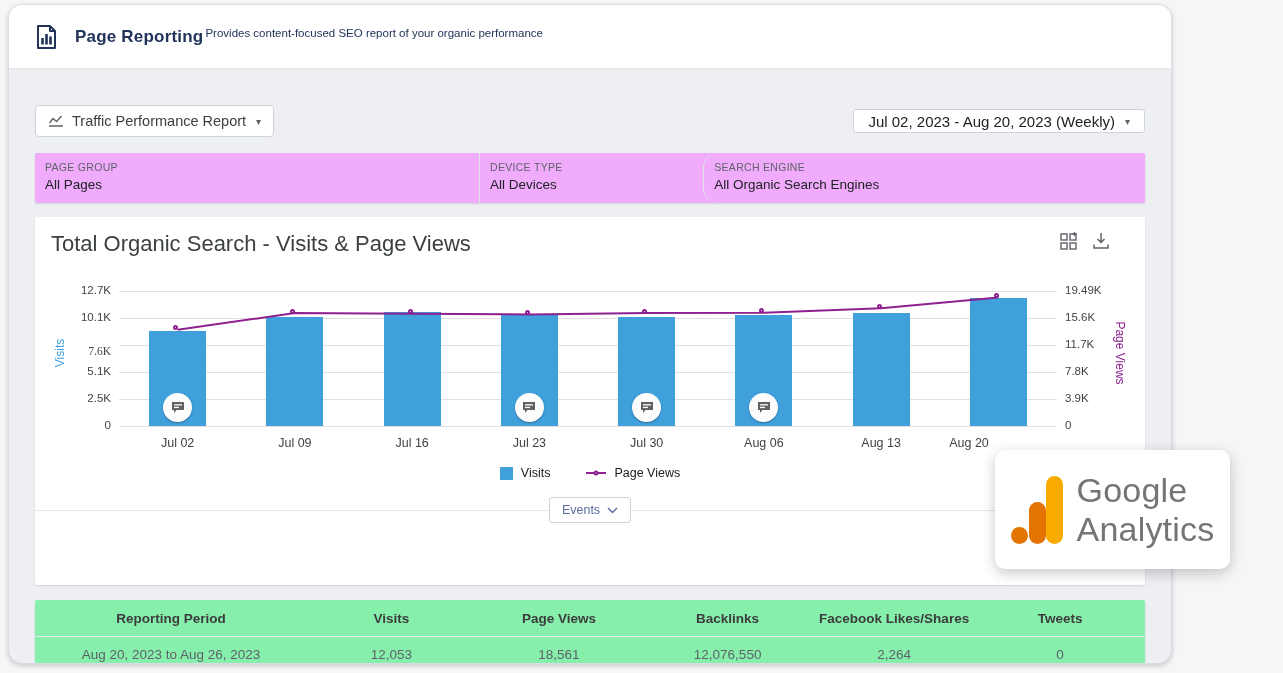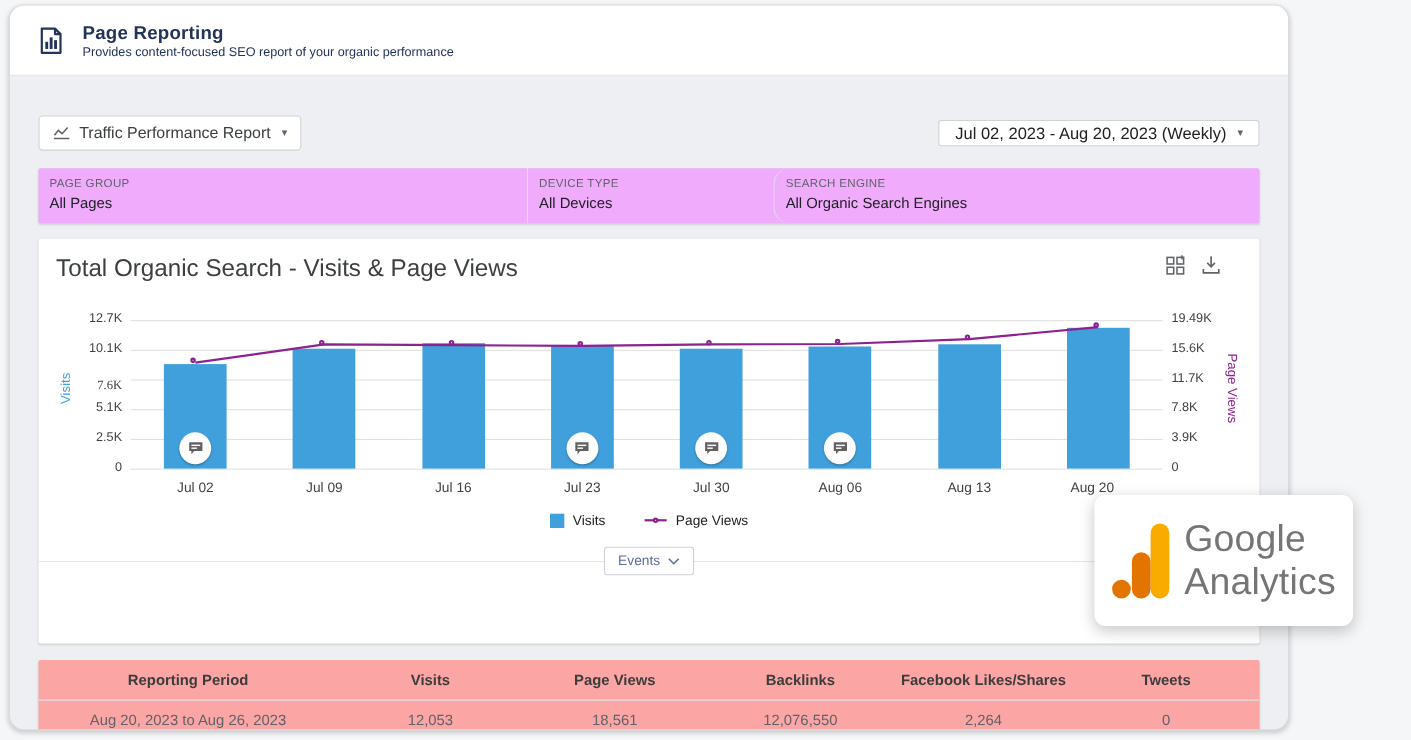--- a/index.html
+++ b/index.html
@@ -17,21 +17,21 @@
     position:absolute; left:8px; top:4px; width:1164px; height:660px;
     background:#edeff2; border:1px solid #d9dbe0; border-radius:14px;
     box-shadow:0 2px 5px rgba(0,0,0,.18);
     overflow:hidden;
   }
   .app-header {
     height:64px; background:#ffffff; border-bottom:1px solid #e4e6ea;
     display:flex; align-items:center; padding:0 20px; gap:12px;
   }
   .app-header svg { flex:0 0 auto; }
-  .hdr-text { display:flex; flex-direction:column; gap:2px; }
+  .hdr-text { display:flex; flex-direction:row; gap:2px; }
   .hdr-title { font-size:17px; font-weight:700; color:#22345a; letter-spacing:.2px; }
   .hdr-sub { font-size:11.5px; color:#22345a; }
 
   .content { padding:0 26px; position:relative; }
 
   
   .toolbar { margin-top:36px; display:flex; justify-content:space-between; align-items:center; }
   .btn-report {
     display:inline-flex; align-items:center; gap:8px; height:32px; padding:0 12px;
     background:#fff; border:1px solid #cfd2d8; border-radius:4px;
@@ -120,21 +120,21 @@
     display:flex; align-items:center; justify-content:center; gap:14px; z-index:30;
   }
   .ga-logo { position:relative; width:52px; height:68px; }
   .ga-bar-tall { position:absolute; right:0; top:0; width:17px; height:68px; border-radius:9px; background:#f9ab00; }
   .ga-bar-mid { position:absolute; left:18px; top:26px; width:17px; height:42px; border-radius:9px; background:#e37400; }
   .ga-dot { position:absolute; left:0; bottom:0; width:17px; height:17px; border-radius:50%; background:#e37400; }
   .ga-text { font-size:34px; color:#757575; line-height:1.12; letter-spacing:.2px; }
 
   
   .table-card {
-    margin-top:15px; background:#fca5a5; border-radius:2px;
+    margin-top:15px; background:#86efac; border-radius:2px;
     box-shadow:0 1px 2px rgba(0,0,0,.12); overflow:hidden;
   }
   .t-row { display:grid; grid-template-columns:24.5% 15.2% 15% 15.4% 14.6% 15.3%; align-items:center; }
   .t-head { height:37px; border-bottom:1px solid #e4e6ea; }
   .t-head .t-cell { font-weight:700; color:#3c3c3c; }
   .t-body { height:35px; }
   .t-body .t-cell { color:#5f6368; }
   .t-cell { text-align:center; font-size:13.5px; }
 </style>
 </head>
@@ -262,21 +262,21 @@
               <div class="anno" style="left: 630.375px;">
                 <svg width="14" height="13" viewBox="0 0 14 13">
                   <path d="M1 1 h12 v8 h-7.5 L3 12 v-3 H1 z" fill="#616161"></path>
                   <rect x="3" y="3.2" width="8" height="1.3" fill="#fdfdfd"></rect>
                   <rect x="3" y="5.8" width="5" height="1.3" fill="#fdfdfd"></rect>
                 </svg>
               </div>
               <div class="bar" style="left: 733.625px; height: 112.677px; background: rgb(63, 160, 220);"></div>
               <div class="x-label" style="left: 717.125px;">Aug 13</div>
               <div class="bar" style="left: 850.875px; height: 128.122px; background: rgb(63, 160, 220);"></div>
-              <div class="x-label" style="left: 829px; text-align: center;">Aug 20</div>
+              <div class="x-label" style="left: 805px; text-align: center;">Aug 20</div>
               <svg class="line-svg" width="938" height="147">
                 <polyline points="58.625,50.719856336582865 175.875,34.09594663930221 293.125,34.78860954335556 410.375,35.48127244740893 527.625,34.09594663930221 644.875,33.74961518727554 762.125,29.24730631092868 879.375,18.434838378655712" fill="none" stroke="#8e2190" stroke-width="2"></polyline>
               </svg>
               <div class="line-dot" style="left: 54.125px; top: 46.2199px; border-color: rgb(142, 33, 144);"></div>
               <div class="line-dot" style="left: 171.375px; top: 29.5959px; border-color: rgb(142, 33, 144);"></div>
               <div class="line-dot" style="left: 288.625px; top: 30.2886px; border-color: rgb(142, 33, 144);"></div>
               <div class="line-dot" style="left: 405.875px; top: 30.9813px; border-color: rgb(142, 33, 144);"></div>
               <div class="line-dot" style="left: 523.125px; top: 29.5959px; border-color: rgb(142, 33, 144);"></div>
               <div class="line-dot" style="left: 640.375px; top: 29.2496px; border-color: rgb(142, 33, 144);"></div>
               <div class="line-dot" style="left: 757.625px; top: 24.7473px; border-color: rgb(142, 33, 144);"></div>

